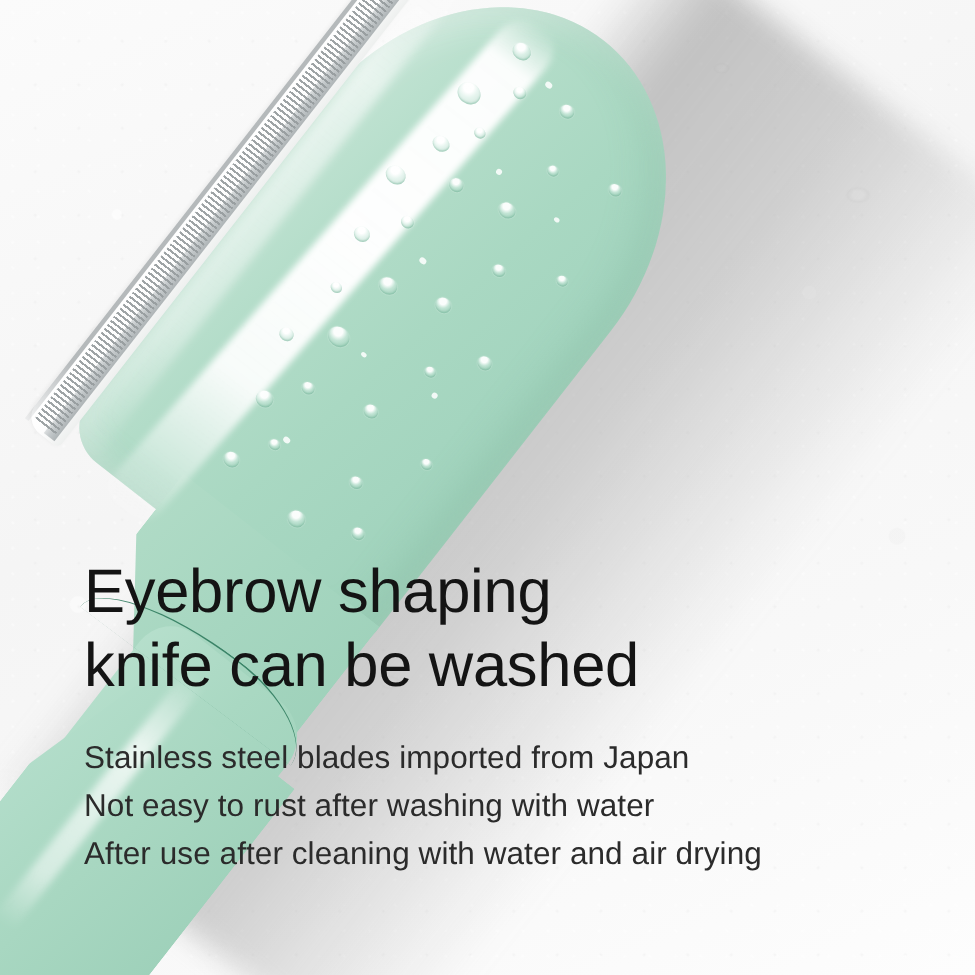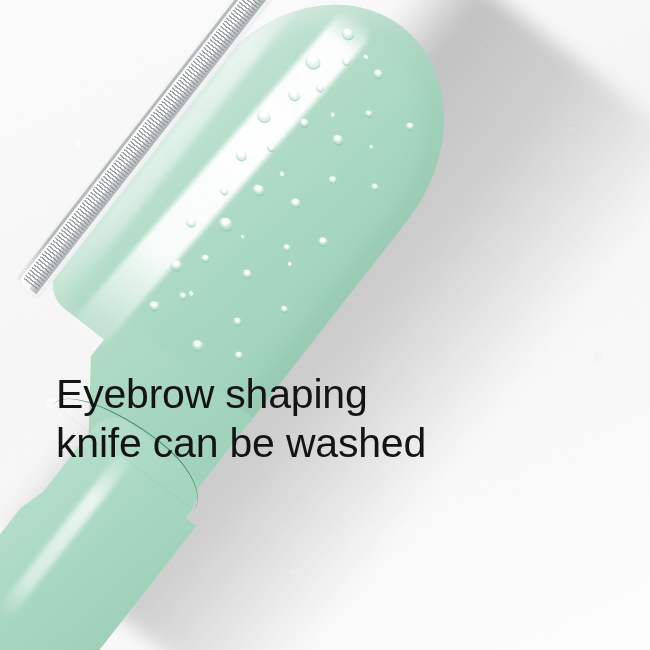--- a/index.html
+++ b/index.html
@@ -240,15 +240,20 @@
       <div class="dw" style="left:124px;top:262px;width:4px;height:3px;"></div>
       <div class="dw" style="left:118px;top:338px;width:5px;height:4px;"></div>
       <div class="dw" style="left:170px;top:112px;width:4px;height:3px;"></div>
       <div class="dw" style="left:178px;top:254px;width:4px;height:4px;"></div>
     </div>
   </div>
 
   <div class="copy">
     <div class="headline">Eyebrow shaping
 knife can be washed</div>
+    <div class="bullets">
+      <div class="bullet">Stainless steel blades imported from Japan</div>
+      <div class="bullet">Not easy to rust after washing with water</div>
+      <div class="bullet">After use after cleaning with water and air drying</div>
+    </div>
   </div>
 
 </div>
 
 </body></html>

